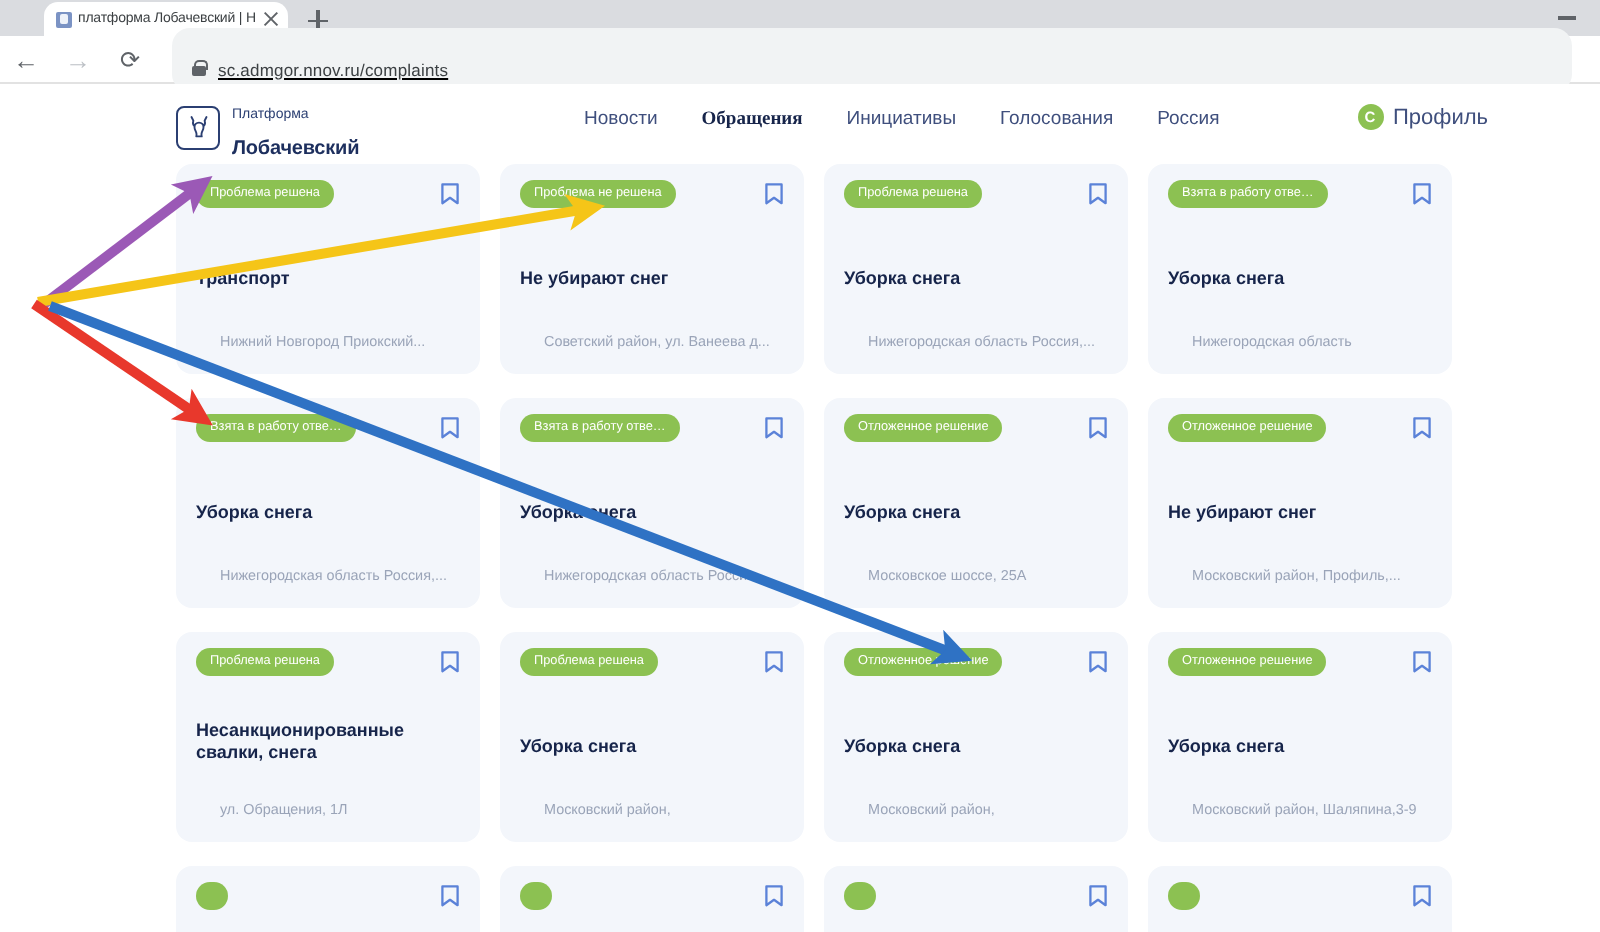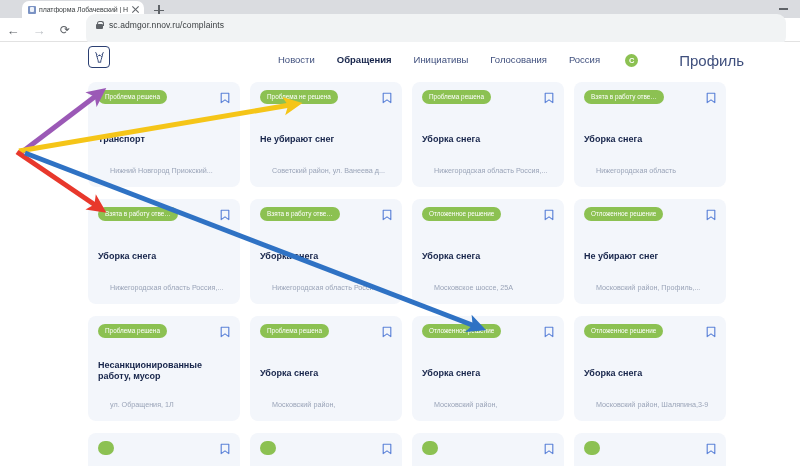--- a/index.html
+++ b/index.html
@@ -74,21 +74,21 @@
   .arrow-glyph.dim { color: #bdc1c6; }
   .reload-glyph {
     position: absolute; left: 50%; top: 50%;
     transform: translate(-50%, -50%);
     font-size: 12px; line-height: 1; color: #5f6368;
   }
   .omnibox {
     margin-left: 8px; margin-right: 14px;
     flex: 1 1 auto; height: 17px;
     background: #f1f3f4; border-radius: 9px;
-    display: flex; align-items: flex-end; padding: 16px 10px; gap: 6px;
+    display: flex; align-items: flex-start; padding: 16px 10px; gap: 6px; text-decoration: underline;
   }
   .lock-icon {
     width: 7px; height: 9px; position: relative; flex: 0 0 7px;
   }
   .lock-icon::before {
     content: ""; position: absolute; left: 1.2px; top: 0; width: 4.6px; height: 4.5px;
     border: 1.1px solid #5f6368; border-bottom: none; border-radius: 2.5px 2.5px 0 0;
   }
   .lock-icon::after {
     content: ""; position: absolute; left: 0; top: 3.6px; width: 7px; height: 5.4px;
@@ -112,37 +112,37 @@
     width: 22px; height: 22px; flex: 0 0 22px;
     border: 1.4px solid #2b3f72; border-radius: 4px;
     display: flex; align-items: center; justify-content: center;
   }
   .brand-mark svg { display: block; }
   .brand-text { line-height: 1.12; }
   .brand-top { font-size: 7px; color: #2b3f72; }
   .brand-bottom { font-size: 10px; font-weight: 700; color: #1d2f5e; letter-spacing: -0.1px; }
 
   .main-nav {
-    position: absolute; left: 278px; top: 12px;
+    position: absolute; left: 292px; top: 12px;
     display: flex; align-items: center; gap: 22px; justify-content: flex-end;
   }
   .nav-link { font-size: 9.5px; color: #3f4f7d; white-space: nowrap; cursor: pointer; }
-  .nav-link.active { color: #16244a; font-weight: 700; }
+  .nav-link.active { color: #16244a; font-weight: 700; font-family: Liberation Serif, serif; }
 
   .profile {
     position: absolute; right: 56px; top: 10px;
     display: flex; align-items: center; gap: 5px; cursor: pointer;
   }
   .avatar {
     width: 13px; height: 13px; border-radius: 50%;
     background: #8cc152; color: #ffffff;
     font-size: 7.5px; font-weight: 700;
     display: flex; align-items: center; justify-content: center;
   }
-  .profile-label { font-size: 15px; color: #3f4f7d; margin-left: 36px; }
+  .profile-label { font-size: 11px; color: #3f4f7d; }
 
   
   .grid {
     position: absolute; left: 88px; top: 40px;
     width: 640px;
     display: grid;
     grid-template-columns: repeat(4, 152px);
     column-gap: 10px;
     row-gap: 12px;
   }
@@ -215,20 +215,24 @@
 
     <div class="site-header">
       <div class="brand">
         <span class="brand-mark">
           <svg width="15" height="15" viewBox="0 0 24 24" aria-hidden="true">
             <path d="M6 4l1.5 3M18 4l-1.5 3M7.5 7c-.6 1.6-.4 3 .6 4M16.5 7c.6 1.6.4 3-.6 4
                      M12 8.5c-2.2 0-3.6 1.6-3.6 3.6 0 2.2 1.4 3.5 1.6 5.4.1 1.2-.2 2-.2 2h4.4
                      s-.3-.8-.2-2c.2-1.9 1.6-3.2 1.6-5.4 0-2-1.4-3.6-3.6-3.6z" fill="none" stroke="#2b3f72" stroke-width="1.5" stroke-linecap="round" stroke-linejoin="round"></path>
           </svg>
         </span>
+        <span class="brand-text">
+          <span class="brand-top">Платформа</span><br>
+          <span class="brand-bottom">Лобачевский</span>
+        </span>
       </div>
 
       <nav class="main-nav">
         <span class="nav-link">Новости</span>
         <span class="nav-link active">Обращения</span>
         <span class="nav-link">Инициативы</span>
         <span class="nav-link">Голосования</span>
         <span class="nav-link">Россия</span>
       </nav>
 
@@ -319,21 +323,21 @@
           <div class="card-title">Не убирают снег</div>
           <div class="card-addr">Московский район, Профиль,...</div>
         </div>
         <div class="card">
           <div class="card-top">
             <span class="badge">Проблема решена</span>
             <span class="bookmark"><svg width="10" height="12" viewBox="0 0 10 12" aria-hidden="true">
                 <path d="M1.2 1.2h7.6v9.4L5 7.9 1.2 10.6z" fill="none" stroke="#5b82d8" stroke-width="1.15" stroke-linejoin="round"></path>
               </svg></span>
           </div>
-          <div class="card-title two-line">Несанкционированные работу, мусор</div>
+          <div class="card-title two-line">Несанкционированные свалки, снега</div>
           <div class="card-addr">ул. Обращения, 1Л</div>
         </div>
         <div class="card">
           <div class="card-top">
             <span class="badge">Проблема решена</span>
             <span class="bookmark"><svg width="10" height="12" viewBox="0 0 10 12" aria-hidden="true">
                 <path d="M1.2 1.2h7.6v9.4L5 7.9 1.2 10.6z" fill="none" stroke="#5b82d8" stroke-width="1.15" stroke-linejoin="round"></path>
               </svg></span>
           </div>
           <div class="card-title">Уборка снега</div>

